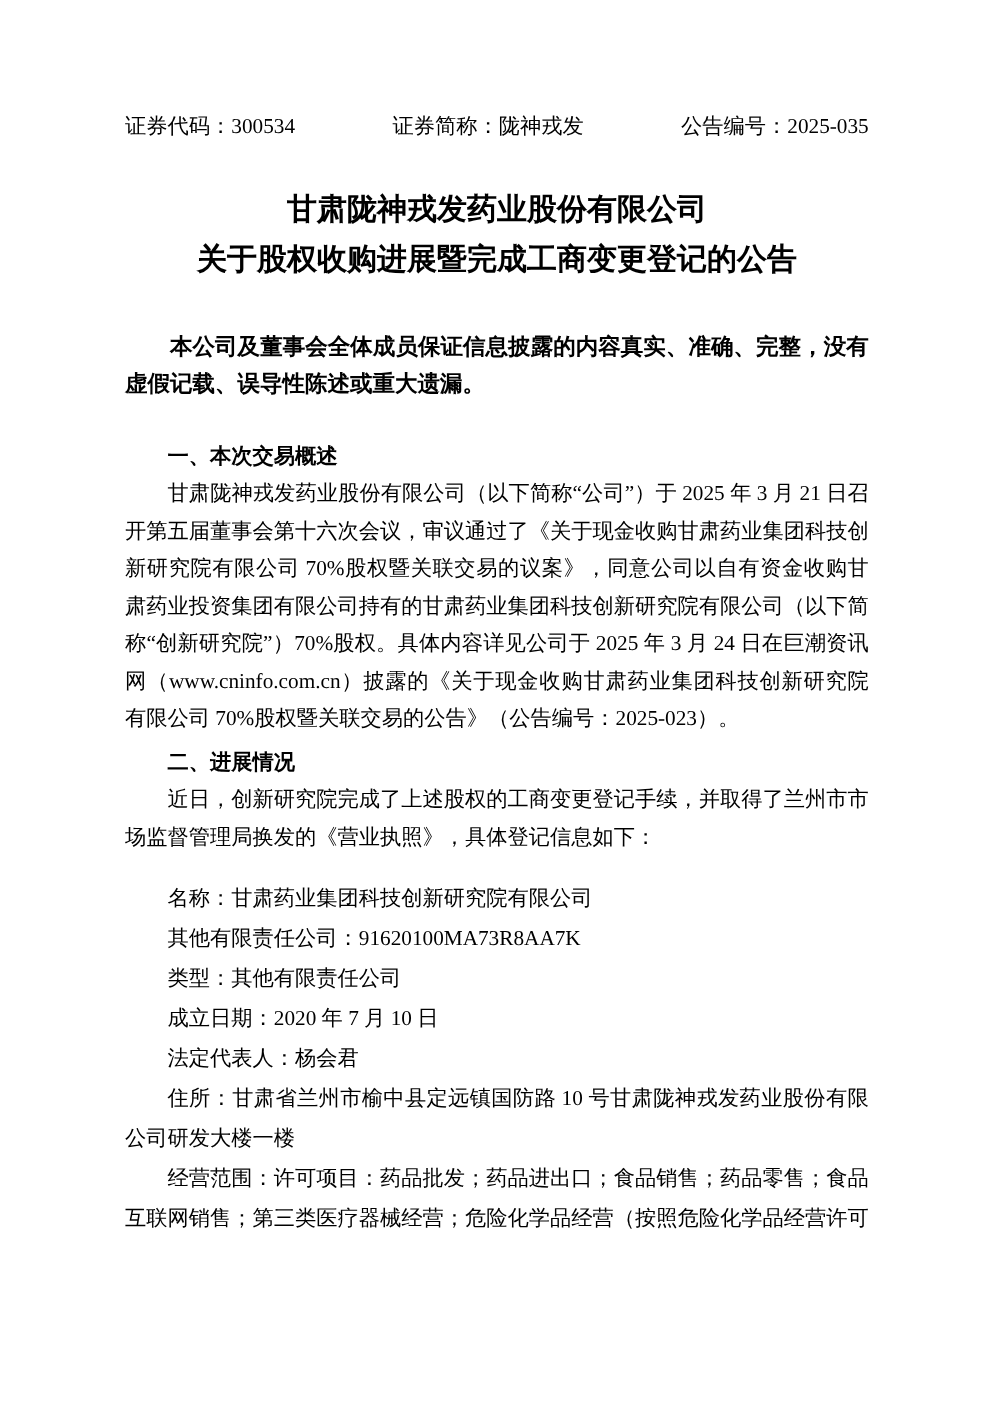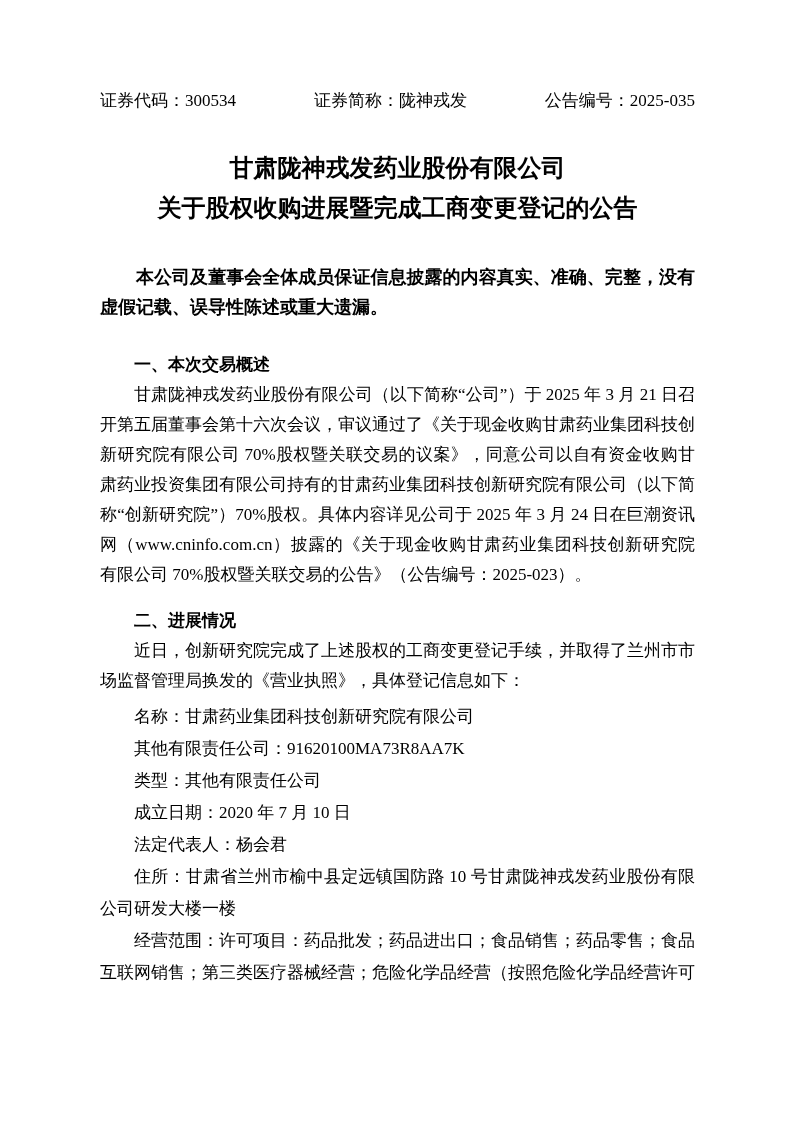--- a/index.html
+++ b/index.html
@@ -50,34 +50,34 @@
     margin: 0;
     font-size: 17px;
     font-weight: bold;
     line-height: 30px;
     text-indent: 2em;
   }
   .sec-heading.first {
     margin-top: 28px;
   }
   .sec-heading.second {
-    margin-top: 16px;
+    margin-top: 5px;
   }
   .body-para {
     margin: 0;
     font-size: 17px;
     line-height: 30px;
     text-indent: 2em;
     text-align: justify;
   }
   .info-item {
     line-height: 32px;
   }
   .info-item.gap-top {
-    margin-top: 5px;
+    margin-top: 18px;
   }
 </style>
 </head>
 <body>
 
 <div class="page">
 
   <div class="doc-header">
     <span>证券代码：300534</span>
     <span>证券简称：陇神戎发</span>

